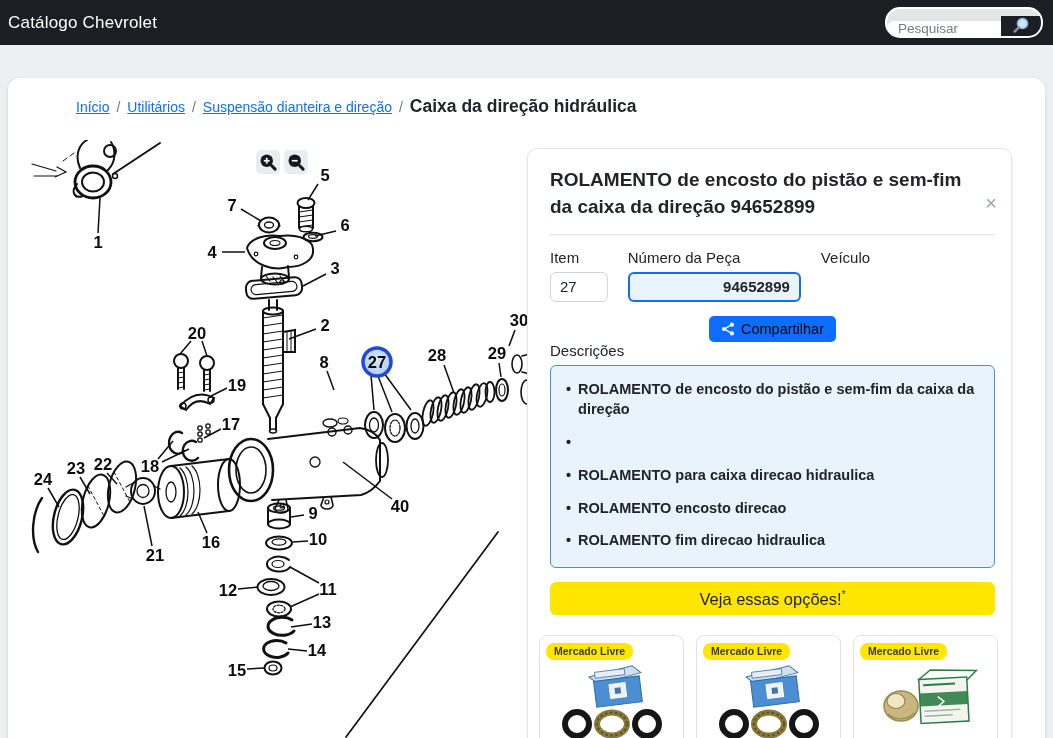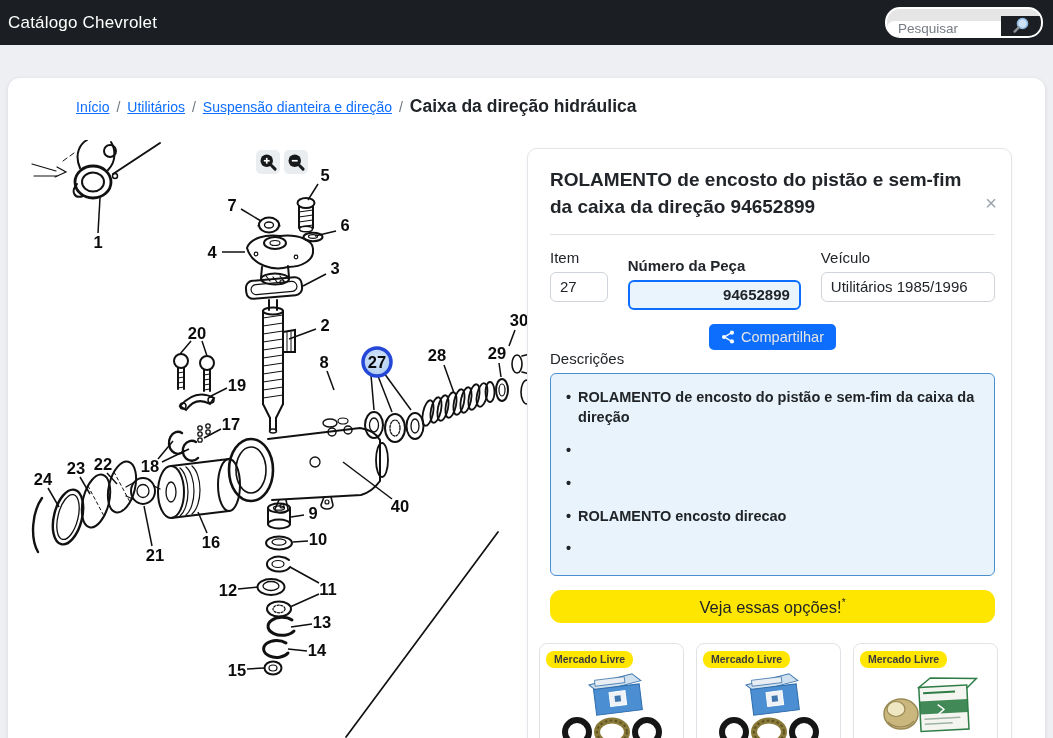--- a/index.html
+++ b/index.html
@@ -52,39 +52,39 @@
                  font-size:20px; color:#9aa3ab; cursor:pointer; line-height:1; }
   .panel hr { border:none; border-top:1px solid #dee2e6; margin:13px 0 14px; }
 
   .fields { display:flex; }
   .field label { display:block; font-size:15px; margin-bottom:6px; color:#212529; }
   .field input { height:30px; border:1px solid #ced4da; border-radius:6px; font-size:15px;
                  padding:0 9px; color:#212529; width:100%;
                  font-family:"Liberation Sans", sans-serif; }
   .f-item { width:58px; margin-right:20px; }
   .f-part { width:174px; margin-right:20px; }
-  .f-part label { font-weight:700;margin-top:8px; }
+  .f-part label { font-weight:400; }
   .f-part input { border:2px solid var(--accent,#2e7cd6); background:#e9f4fd; font-weight:700;
                   text-align:right; }
   .f-veh { width:175px; }
 
   .share-row { text-align:center; margin-top:14px; }
   .share-btn { display:inline-flex; align-items:center; gap:6px; background:var(--accent,#0d6efd);
-               color:#e5e5e5; border:none; border-radius:5px; padding:5px 12px; font-size:14.5px;
+               color:#000000; border:none; border-radius:5px; padding:5px 12px; font-size:14.5px;
                cursor:pointer; font-family:"Liberation Sans", sans-serif; }
 
   .desc-label { font-size:15px; }
   .desc-box { margin-top:6px; border:1px solid #4a8fd0; background:#e9f3fb; border-radius:6px;
               padding:13px 15px 4px; list-style:none; }
   .desc-box li { display:flex; font-size:14.5px; font-weight:700; color:#212529;
                  margin-bottom:12.5px; line-height:1.4; }
   .desc-box .bullet { margin-right:7px; font-weight:700; }
 
   .cta { margin-top:14px; height:33px; background:var(--ml-yellow,#ffe600); border:none;
-         border-radius:11px; width:100%; font-size:16.5px; color:#1d2228; cursor:pointer;
+         border-radius:6px; width:100%; font-size:16.5px; color:#1d2228; cursor:pointer;
          font-family:"Liberation Sans", sans-serif; }
   .cta sup { font-size:10px; }
 
   .products { margin-top:20px; margin-left:-11px; display:grid;
               grid-template-columns:repeat(3,145px); gap:12px; }
   .product-card { border:1px solid #dfe3e7; border-radius:8px; background:#fff; height:150px;
                   padding:5px 5px 8px; cursor:pointer; }
   .ml-badge { display:inline-block; background:var(--ml-yellow,#ffe600); color:#3c3c3c;
               font-size:10.5px; font-weight:700; border-radius:8px; padding:2.5px 8px;
               margin:1px 0 0 1px; }
@@ -366,21 +366,20 @@
       <div class="field f-item">
         <label>Item</label>
         <input type="text" value="27" style="">
       </div>
       <div class="field f-part">
         <label>Número da Peça</label>
         <input type="text" value="94652899" style="">
       </div>
       <div class="field f-veh">
         <label>Veículo</label>
-        <input type="text" value="Utilitários 1985/1996" style="">
       </div>
     </div>
 
     <div class="share-row">
       <button class="share-btn">
         <svg width="14" height="14" viewBox="0 0 16 16">
           <circle cx="12.5" cy="3" r="2.4" fill="#fff"></circle>
           <circle cx="3.5" cy="8" r="2.4" fill="#fff"></circle>
           <circle cx="12.5" cy="13" r="2.4" fill="#fff"></circle>
           <line x1="5.5" y1="7" x2="10.5" y2="4" stroke="#fff" stroke-width="1.6"></line>
@@ -394,27 +393,29 @@
     <ul class="desc-box" id="desc-list">
         <li>
           <span class="bullet">•</span>
           <span>ROLAMENTO de encosto do pistão e sem-fim da caixa da direção</span>
         </li>
         <li>
           <span class="bullet">•</span>
         </li>
         <li>
           <span class="bullet">•</span>
+          <span>ROLAMENTO para caixa direcao hidraulica</span>
         </li>
         <li>
           <span class="bullet">•</span>
           <span>ROLAMENTO encosto direcao</span>
         </li>
         <li>
           <span class="bullet">•</span>
+          <span>ROLAMENTO fim direcao hidraulica</span>
         </li>
       </ul>
 
     <button class="cta">
       <span>Veja essas opções!</span><sup>*</sup>
     </button>
 
     <div class="products" id="products">
   <div class="product-card">
     <span class="ml-badge">Mercado Livre</span>

